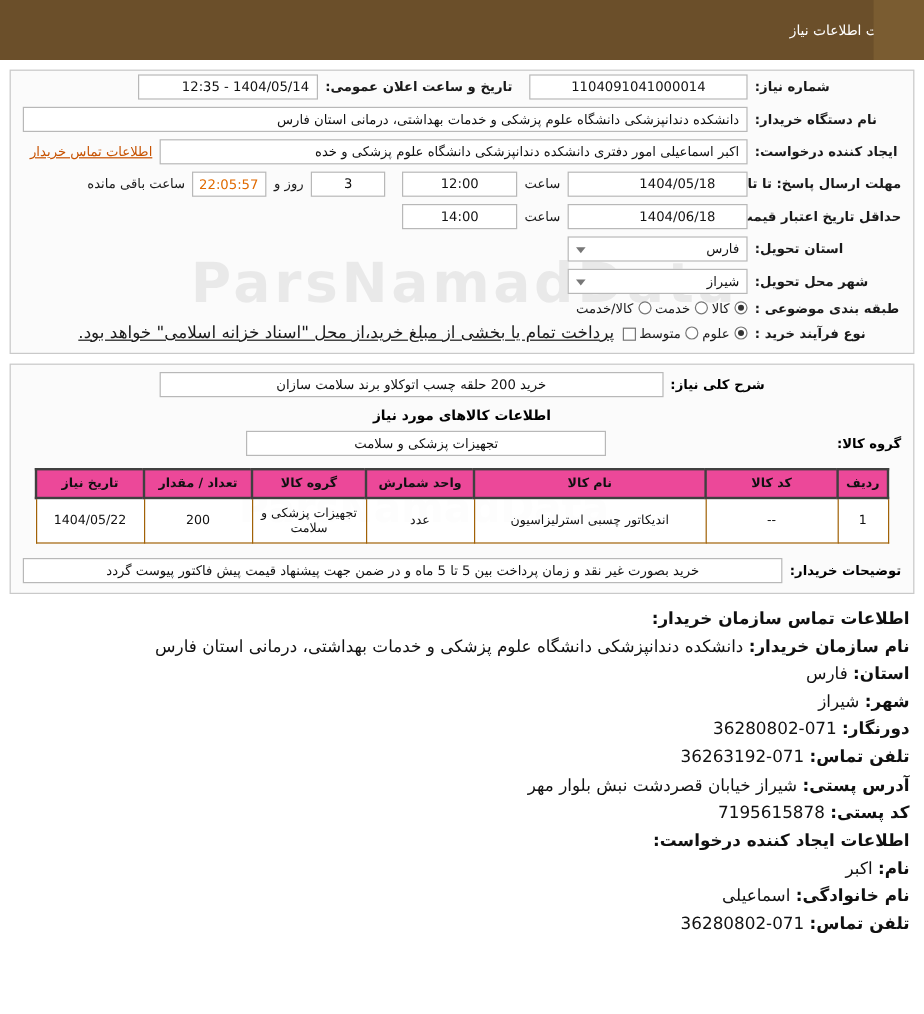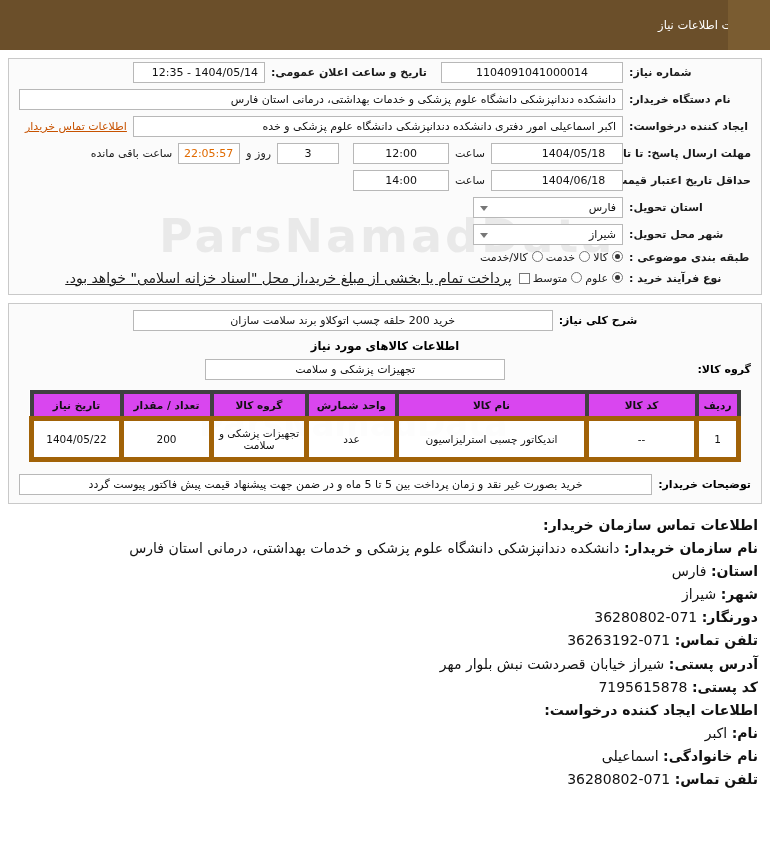--- a/index.html
+++ b/index.html
@@ -85,21 +85,21 @@
     font-size: 11px;
     padding: 0 6px;
     color: #111;
     text-align: center;
     white-space: nowrap;
     overflow: hidden;
   }
   .fld.right { text-align: right; }
 
   .f-num { width: 182px; }
-  .f-date { width: 132px; padding-left: 39px; }
+  .f-date { width: 150px; padding-left: 39px; }
   .f-req { flex: 1; text-align: right; }
   .f-small { width: 62px; }
   .f-mid { width: 96px; }
   .f-sel { width: 150px; text-align: right; position: relative; }
   .f-orange { color: #e06a00; padding-left: 40px; }
   .f-link { color: #c75200; }
 
   .inline-lbl {
     font-size: 11px;
     padding: 0 6px;
@@ -173,30 +173,30 @@
   
   table.items {
     width: calc(100% - 40px);
     margin: 6px 20px 8px 20px;
     border-collapse: collapse;
     font-size: 10.5px;
     position: relative; z-index: 2;
     background: rgba(255,255,255,0.75);
   }
   table.items th {
-    background: #d946ef;
-    border: 4px solid #404040;
+    background: #ec4899;
+    border: 2px solid #404040;
     padding: 5px 3px;
     font-weight: bold;
     color: #111;
     text-align: center;
     white-space: nowrap;
   }
   table.items td {
-    border: 5px solid #a16207;
+    border: 1px solid #a16207;
     padding: 6px 3px;
     text-align: center;
     color: #111;
     background: rgba(255,255,255,0.6);
   }
 
   .desc-row {
     display: flex; align-items: center;
     padding: 4px 10px 8px 10px;
     position: relative; z-index: 2;

